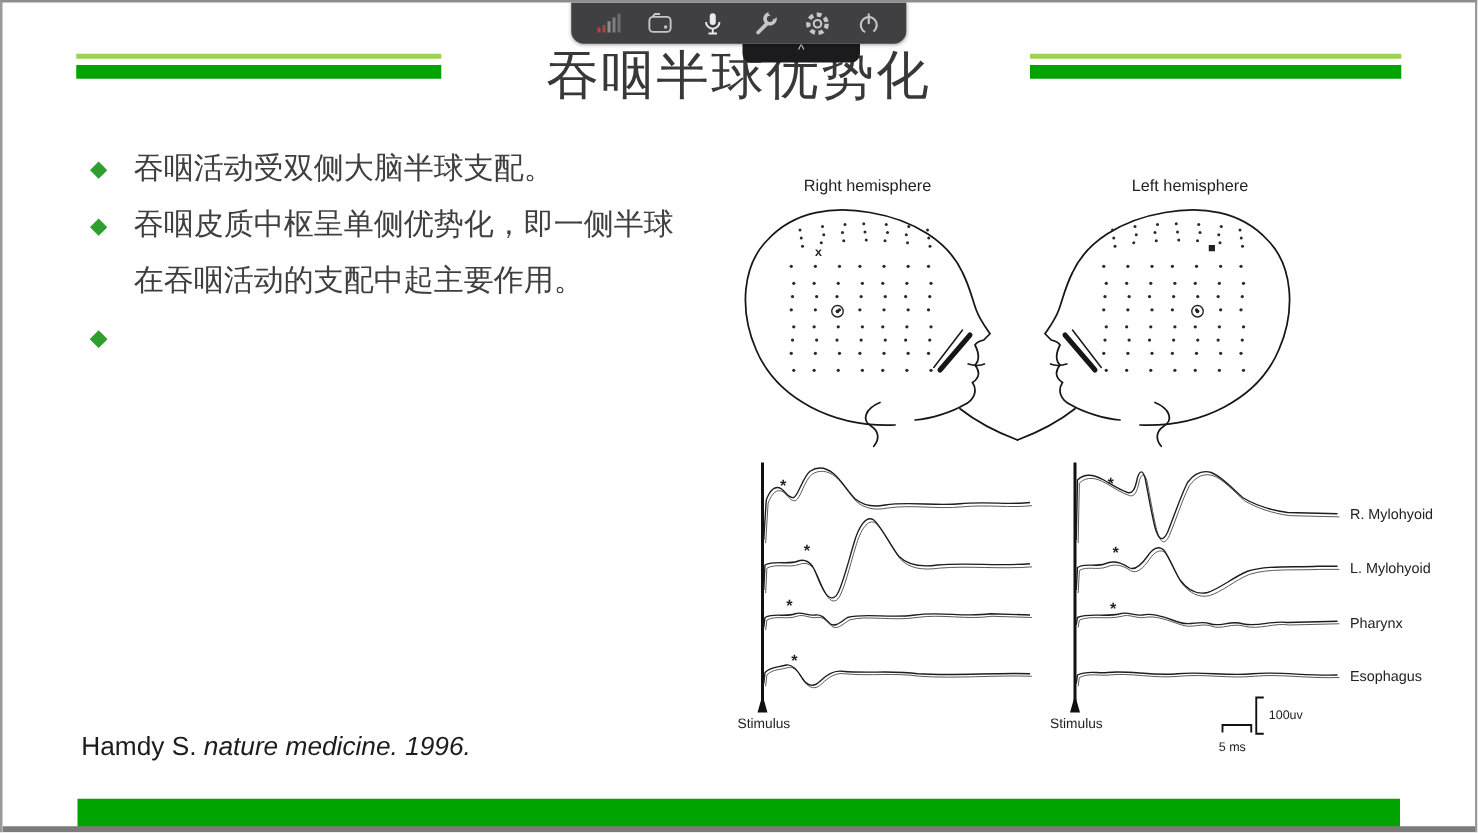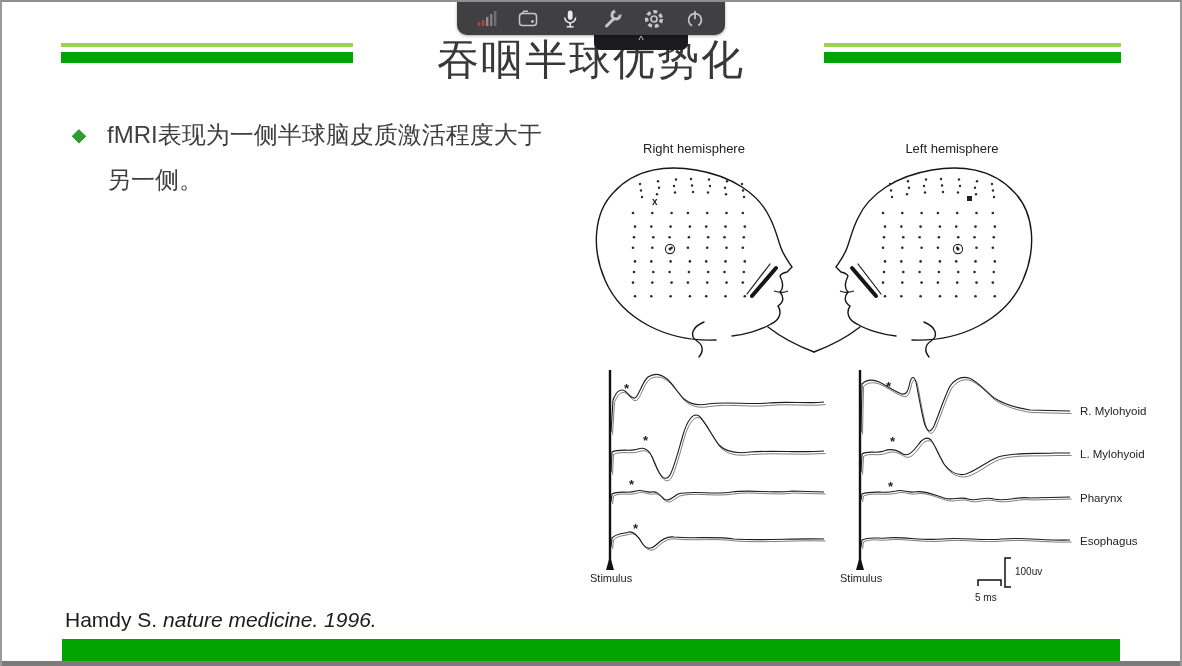--- a/index.html
+++ b/index.html
@@ -32,21 +32,20 @@
   .hline.dark{height:11px;background:#00a400;}
   .bullets{
     position:absolute;left:68px;top:110px;width:492px;margin:0;padding:0;list-style:none;
     font-size:24px;color:#3f3f3f;line-height:45px;word-break:break-all;
   }
   .bullets li{position:relative;padding-left:37px;}
   .bullet-marker{position:absolute;left:2px;top:1px;color:#2f9e2f;font-size:18px;}
   .citation{
     position:absolute;left:63px;top:584px;font-size:21px;color:#1c1c1c;
     font-family:"Liberation Sans", sans-serif;
-    margin-top:22px;
   }
   .citation .src{font-style:italic;}
   .bottom-bar{position:absolute;left:60px;top:637px;width:1058px;height:24px;background:#00a400;}
   .bottom-strip{position:absolute;left:0;bottom:0;width:1182px;height:5px;background:#7b7b7b;}
   
   .figure-svg{position:absolute;left:0;top:0;z-index:0;}
   .head{fill:none;stroke:#161616;stroke-width:1.4;stroke-linecap:round;}
   .trace{fill:none;stroke:#1d1d1d;stroke-width:1.1;}
   .trace2{fill:none;stroke:#5a5a5a;stroke-width:0.8;}
   .figtext{fill:#222;font-family:"Liberation Sans", sans-serif;}
@@ -108,30 +107,31 @@
 
   <div class="slide-title">吞咽半球优势化</div>
   <div class="hline light" style="left:59px;top:41px;width:292px;"></div>
   <div class="hline dark" style="left:59px;top:50px;width:292px;"></div>
   <div class="hline light" style="left:822px;top:41px;width:297px;"></div>
   <div class="hline dark" style="left:822px;top:50px;width:297px;"></div>
 
   <ul class="bullets">
     <li>
       <span class="bullet-marker">◆</span>
+      <span>吞咽活动受双侧大脑半球支配。</span>
+    </li>
+    <li>
+      <span class="bullet-marker">◆</span>
+      <span>吞咽皮质中枢呈单侧优势化，即一侧半球在吞咽活动的支配中起主要作用。</span>
     </li>
     <li>
       <span class="bullet-marker">◆</span>
     </li>
     <li>
       <span class="bullet-marker">◆</span>
-    </li>
-    <li>
-      <span class="bullet-marker">◆</span>
-      <span> fMRI表现为一侧半球脑皮质激活程度大于另一侧。</span>
     </li>
   </ul>
 
   <div class="citation">
     <span>Hamdy S. </span><span class="src">nature medicine. 1996.</span>
   </div>
 
   <svg class="figure-svg" width="1182" height="666" viewBox="0 0 1182 666">
 
     <text class="figtext" x="692" y="151" font-size="13" text-anchor="middle">Right hemisphere</text>

